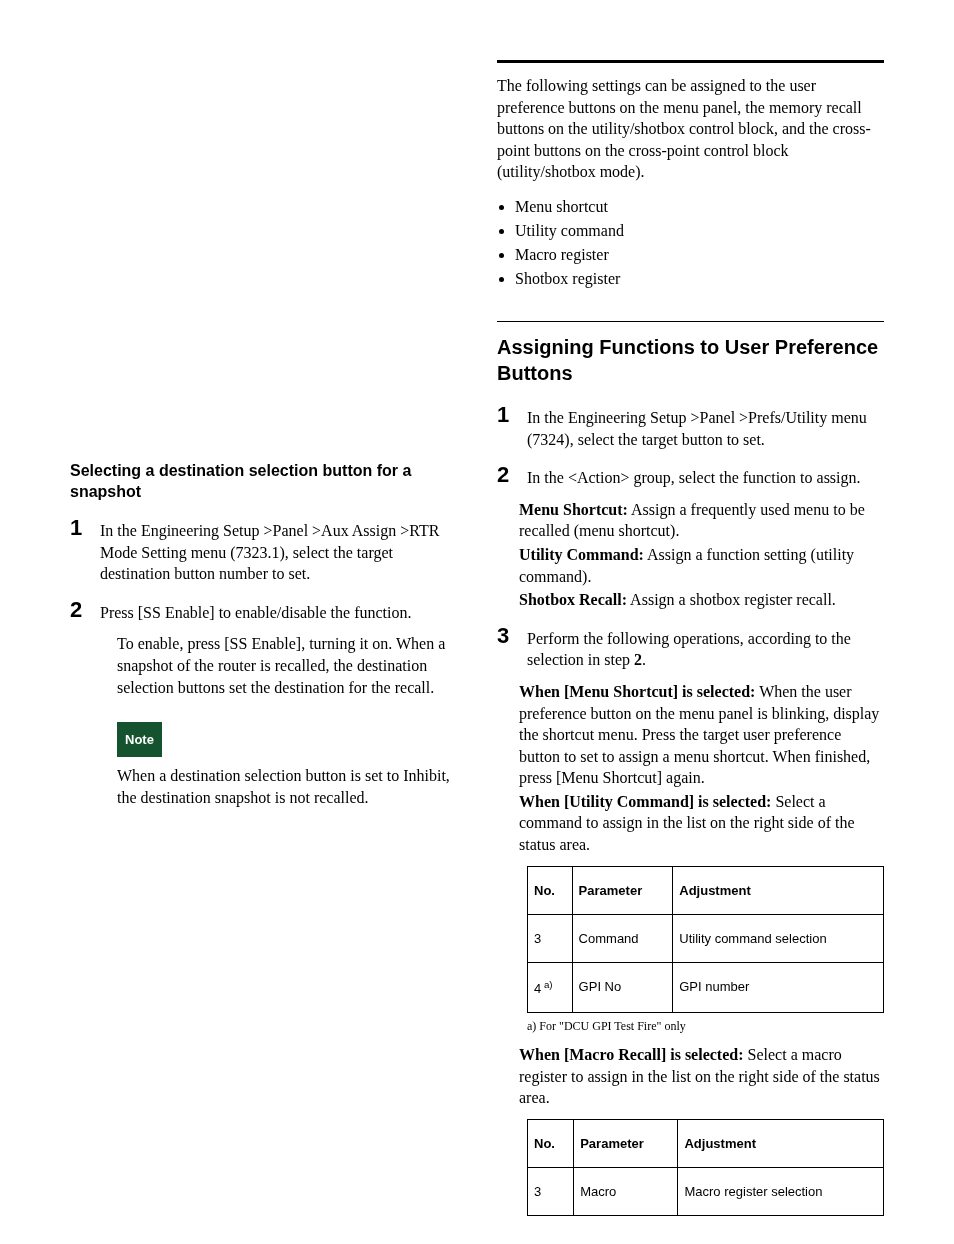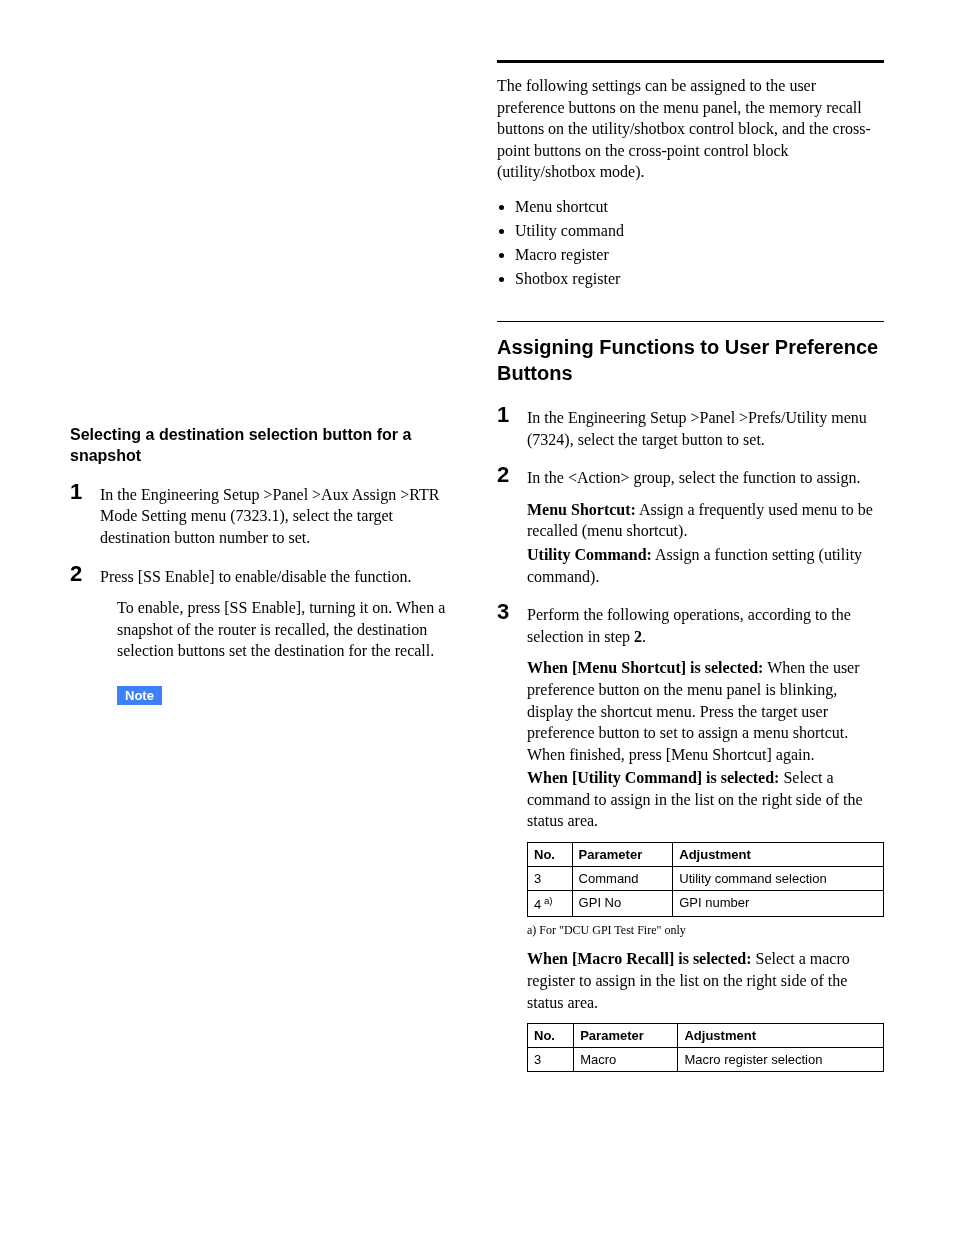--- a/index.html
+++ b/index.html
@@ -71,54 +71,54 @@
   .step-body {
     flex: 1;
     line-height: 1.35;
     padding-top: 3px;
   }
   .step-indent {
     margin-left: 47px;
   }
   .note-label {
     display: inline-block;
-    background: #3b82f6;
+    background: #14532d;
     color: #fff;
     font-family: Arial, Helvetica, sans-serif;
     font-weight: bold;
     font-size: 13px;
-    padding: 2px 8px;
+    padding: 10px 8px;
     margin: 12px 0 8px 0;
   }
   ul.bullets {
     margin: 0 0 12px 0;
     padding-left: 18px;
     line-height: 1.5;
   }
   ul.bullets li {
     list-style-type: disc;
     padding-left: 0;
   }
   .defs {
-    margin-left: 30px;
+    margin-left: 22px;
     margin-bottom: 10px;
   }
   .defs .term { font-weight: bold; }
   .defs p { margin: 0 0 2px 0; }
   table.param {
     border-collapse: collapse;
     width: 100%;
     font-family: Arial, Helvetica, sans-serif;
     font-size: 13px;
     margin: 10px 0 6px 30px;
     width: calc(100% - 30px);
   }
   table.param th, table.param td {
     border: 1px solid #000;
-    padding: 4px 6px;
+    padding: 16px 6px;
     text-align: left;
     vertical-align: top;
   }
   table.param th {
     font-weight: bold;
   }
   .footnote {
     font-size: 12px;
     margin: 2px 0 10px 30px;
   }
@@ -139,20 +139,21 @@
     </div>
 
     <div class="step">
       <div class="step-num">2</div>
       <div class="step-body">Press [SS Enable] to enable/disable the function.</div>
     </div>
 
     <div class="step-indent">
       <p>To enable, press [SS Enable], turning it on. When a snapshot of the router is recalled, the destination selection buttons set the destination for the recall.</p>
       <div class="note-label">Note</div>
+      <p>When a destination selection button is set to Inhibit, the destination snapshot is not recalled.</p>
     </div>
   </div>
 
   <div class="col">
     <hr class="hr-thick">
 
     <p>The following settings can be assigned to the user preference buttons on the menu panel, the memory recall buttons on the utility/shotbox control block, and the cross-point buttons on the cross-point control block (utility/shotbox mode).</p>
     <ul class="bullets">
       <li>Menu shortcut</li>
       <li>Utility command</li>
@@ -170,20 +171,21 @@
 
     <div class="step">
       <div class="step-num">2</div>
       <div class="step-body">In the &lt;Action&gt; group, select the function to assign.</div>
     </div>
 
     <div class="defs">
       <p><span class="term">Menu Shortcut:</span><span> Assign a frequently used menu to be recalled (menu shortcut).</span></p>
 
       <p><span class="term">Utility Command:</span><span> Assign a function setting (utility command).</span></p>
+      <p><span class="term">Shotbox Recall:</span><span> Assign a shotbox register recall.</span></p>
     </div>
 
     <div class="step">
       <div class="step-num">3</div>
       <div class="step-body">
         <span>Perform the following operations, according to the selection in step </span><span class="ref-bold">2</span><span>.</span>
       </div>
     </div>
 
     <div class="defs">

